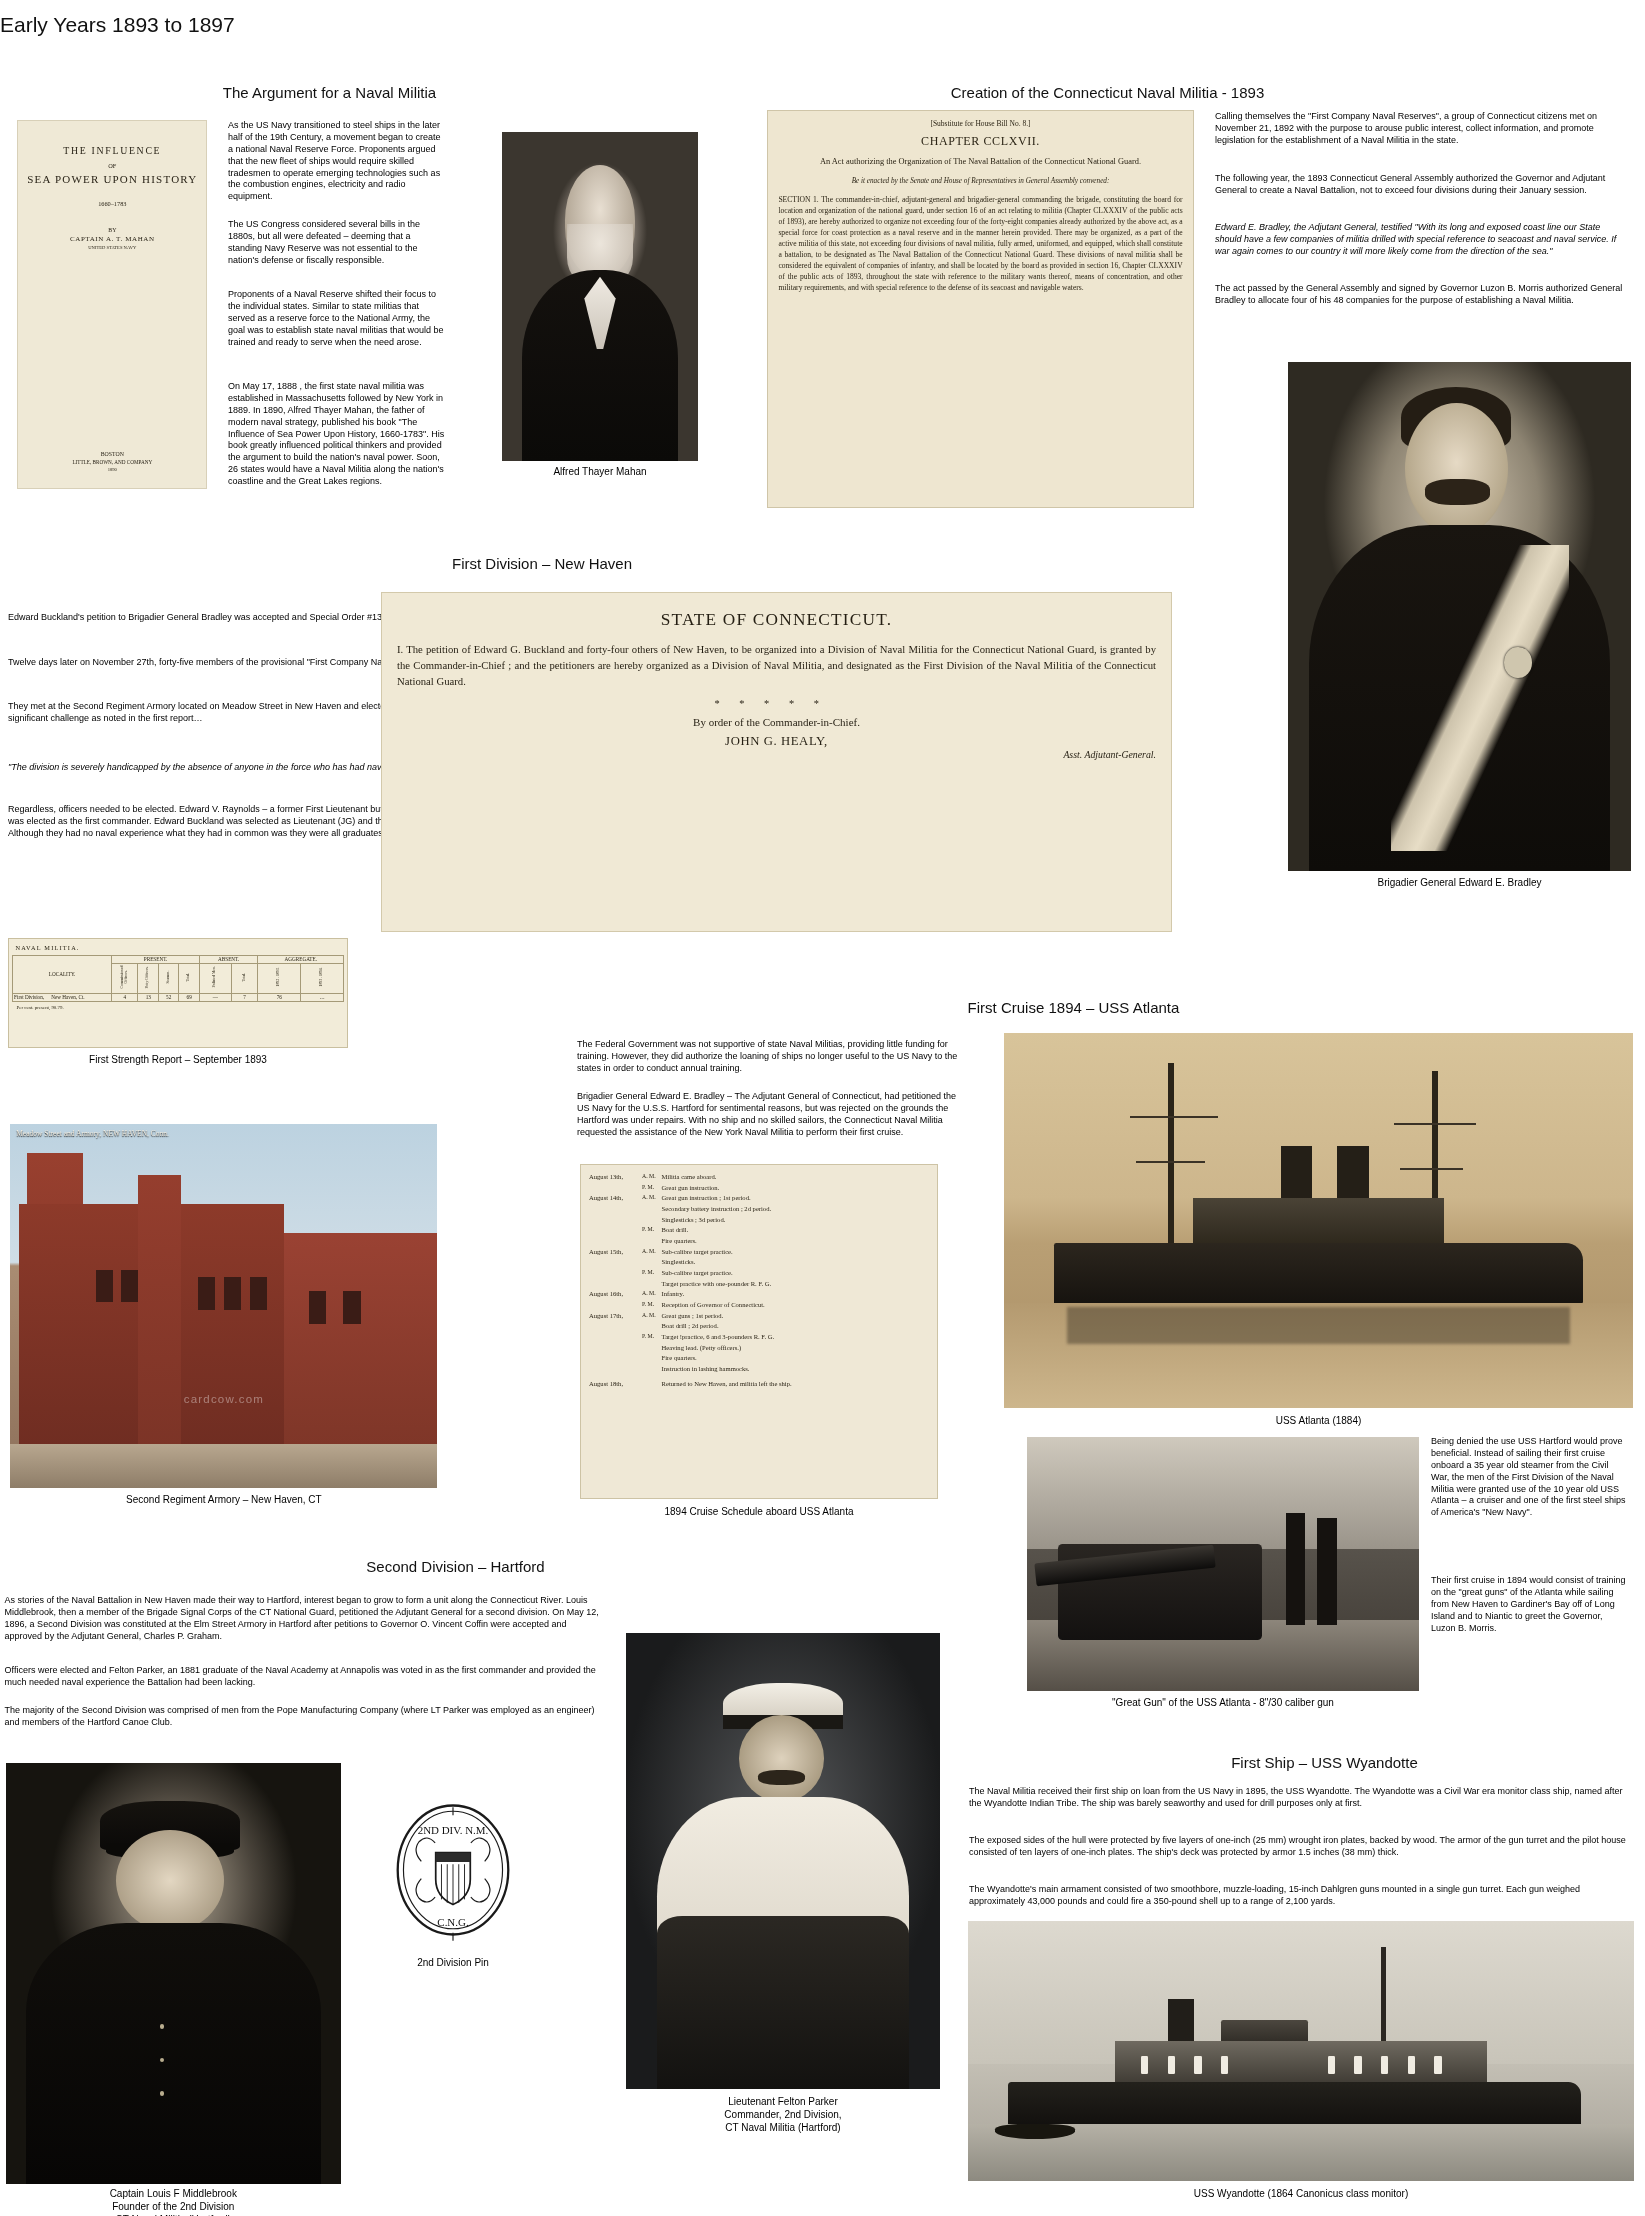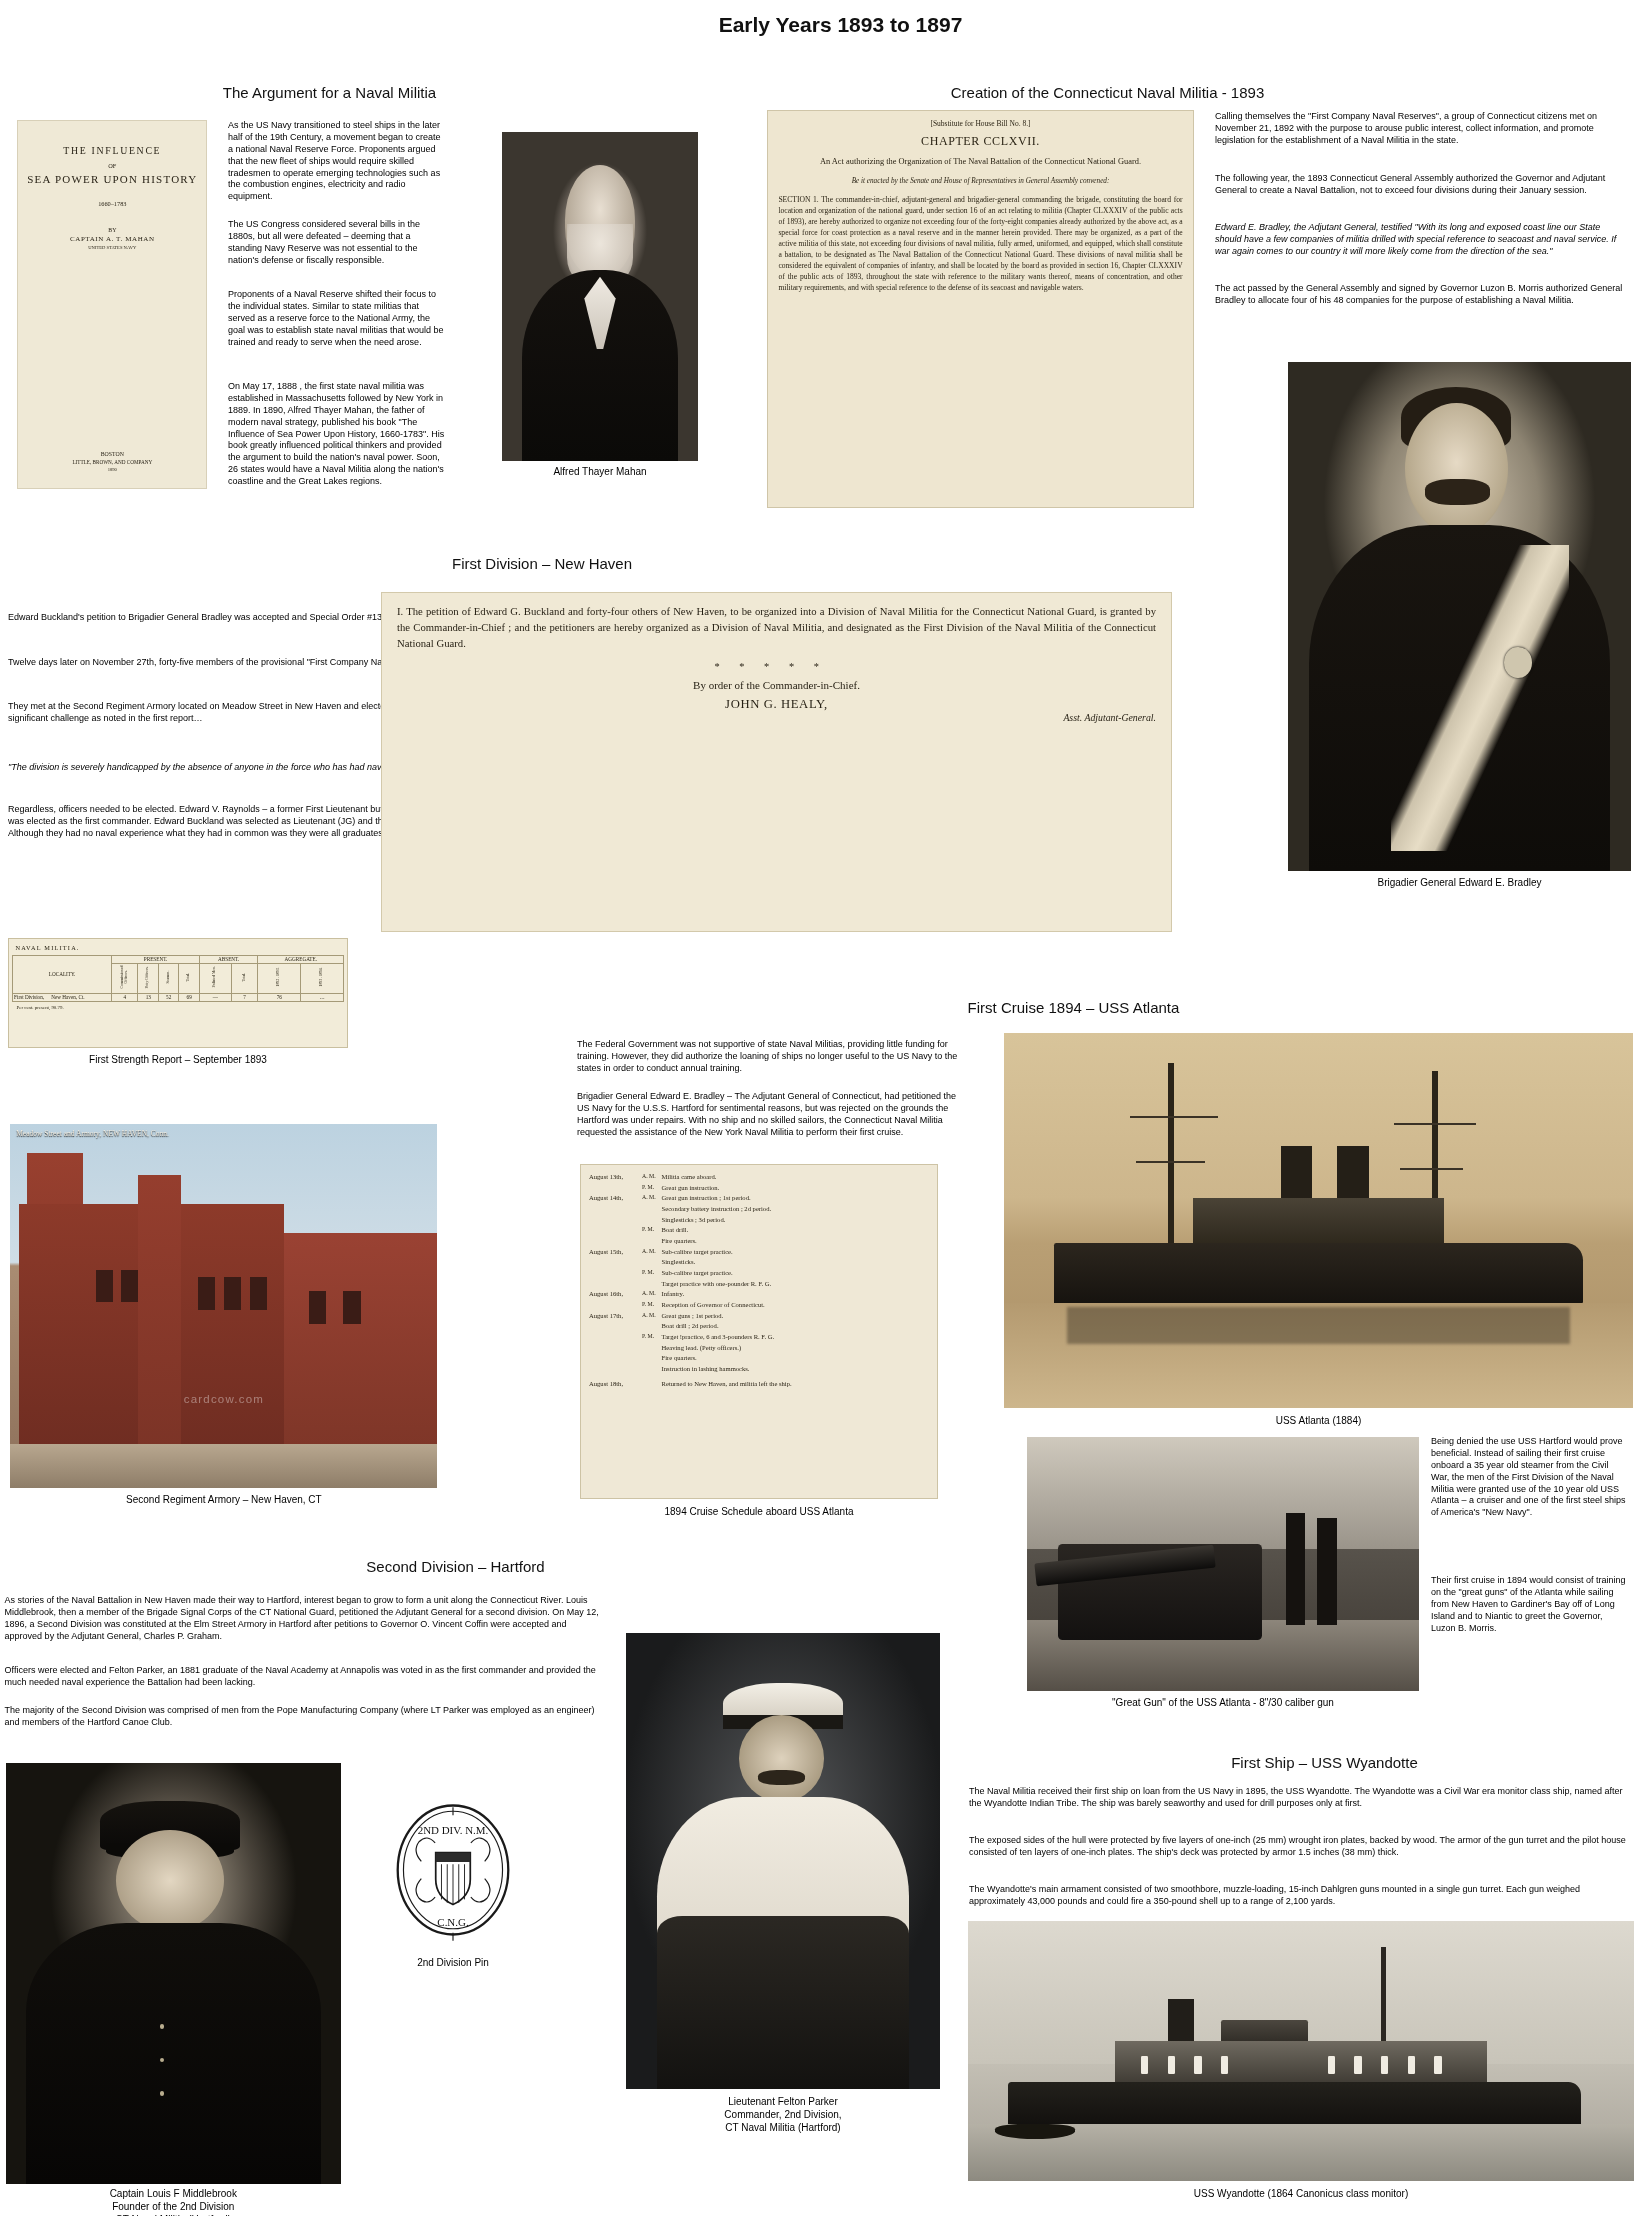--- a/index.html
+++ b/index.html
@@ -8,23 +8,22 @@
     width: 1645px;
     height: 2216px;
     background: #ffffff;
     font-family: "Liberation Sans", sans-serif;
     color: #111;
     position: relative;
     overflow: hidden;
   }
   .page-title {
     position:absolute; left:0; top:12.7px; width:100%;
-    text-align:center; font-size:21px; color:#111; font-weight:700;
+    font-size:21px; color:#111; font-weight:400;
     font-family: "Liberation Sans", sans-serif;
-    padding-left: 36px;
   }
   .sec-title {
     position:absolute; font-size:15px; font-weight:400; color:#111;
     text-align:center; white-space:nowrap;
   }
   .para {
     position:absolute; font-size:9px; line-height:1.32; color:#000;
     text-align:left;
   }
   .para.it { font-style: italic; }
@@ -290,20 +289,21 @@
 
 <div class="sec-title" style="left:369px; top:555px; width:346px;">First Division – New Haven</div>
 
 <div class="para" style="left:8px; top:612px; width:589px;">Edward Buckland's petition to Brigadier General Bradley was accepted and Special Order #130 was published on November 15, 1893.</div>
 <div class="para" style="left:8px; top:657px; width:589px;">Twelve days later on November 27th, forty-five members of the provisional "First Company Naval Militia – Connecticut National Guard".</div>
 <div class="para" style="left:8px; top:701px; width:589px;">They met at the Second Regiment Armory located on Meadow Street in New Haven and elected their first officers.  The membership had one very significant challenge as noted in the first report…</div>
 <div class="para it" style="left:8px; top:762px; width:589px;">"The division is severely handicapped by the absence of anyone in the force who has had naval training or experience."</div>
 <div class="para" style="left:8px; top:804px; width:589px;">Regardless, officers needed to be elected.  Edward V. Raynolds – a former First Lieutenant but a current Private in F Company of the 2nd Regiment was elected as the first commander.  Edward Buckland was selected as Lieutenant (JG) and the two Ensigns were Daniel Goodridge &amp; Harry Day.  Although they had no naval experience what they had in common was they were all graduates of Yale.</div>
 
 <div class="photo sodoc" style="left:381px; top:592px; width:791px; height:340px;">
+  <div class="st">STATE OF CONNECTICUT.</div>
   <div class="bdy">I.  The petition of Edward G. Buckland and forty-four others of New Haven, to be organized into a Division of Naval Militia for the Connecticut National Guard, is granted by the Commander-in-Chief ; and the petitioners are hereby organized as a Division of Naval Militia, and designated as the First Division of the Naval Militia of the Connecticut National Guard.</div>
   <div class="stars">*****</div>
   <div class="by">By order of the Commander-in-Chief.</div>
   <div class="sig">JOHN G. HEALY,</div>
   <div class="sig2">Asst. Adjutant-General.</div>
 </div>
 
 <div class="photo strength" style="left:8px; top:938px; width:340px; height:110px;">
   <div class="title">NAVAL MILITIA.</div>
   <table>

